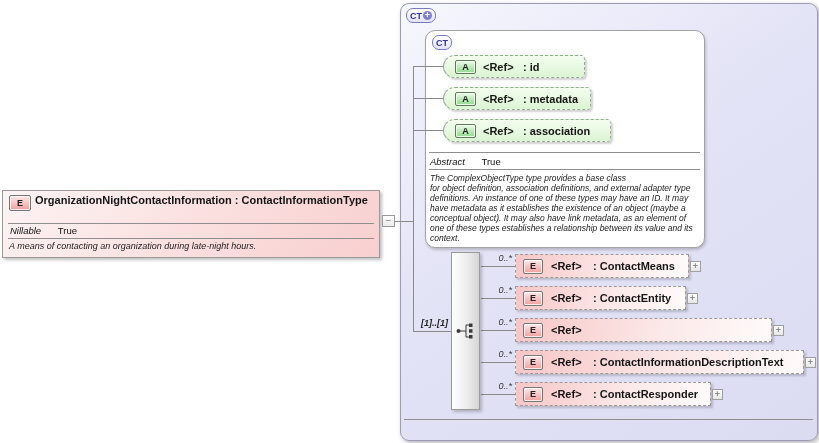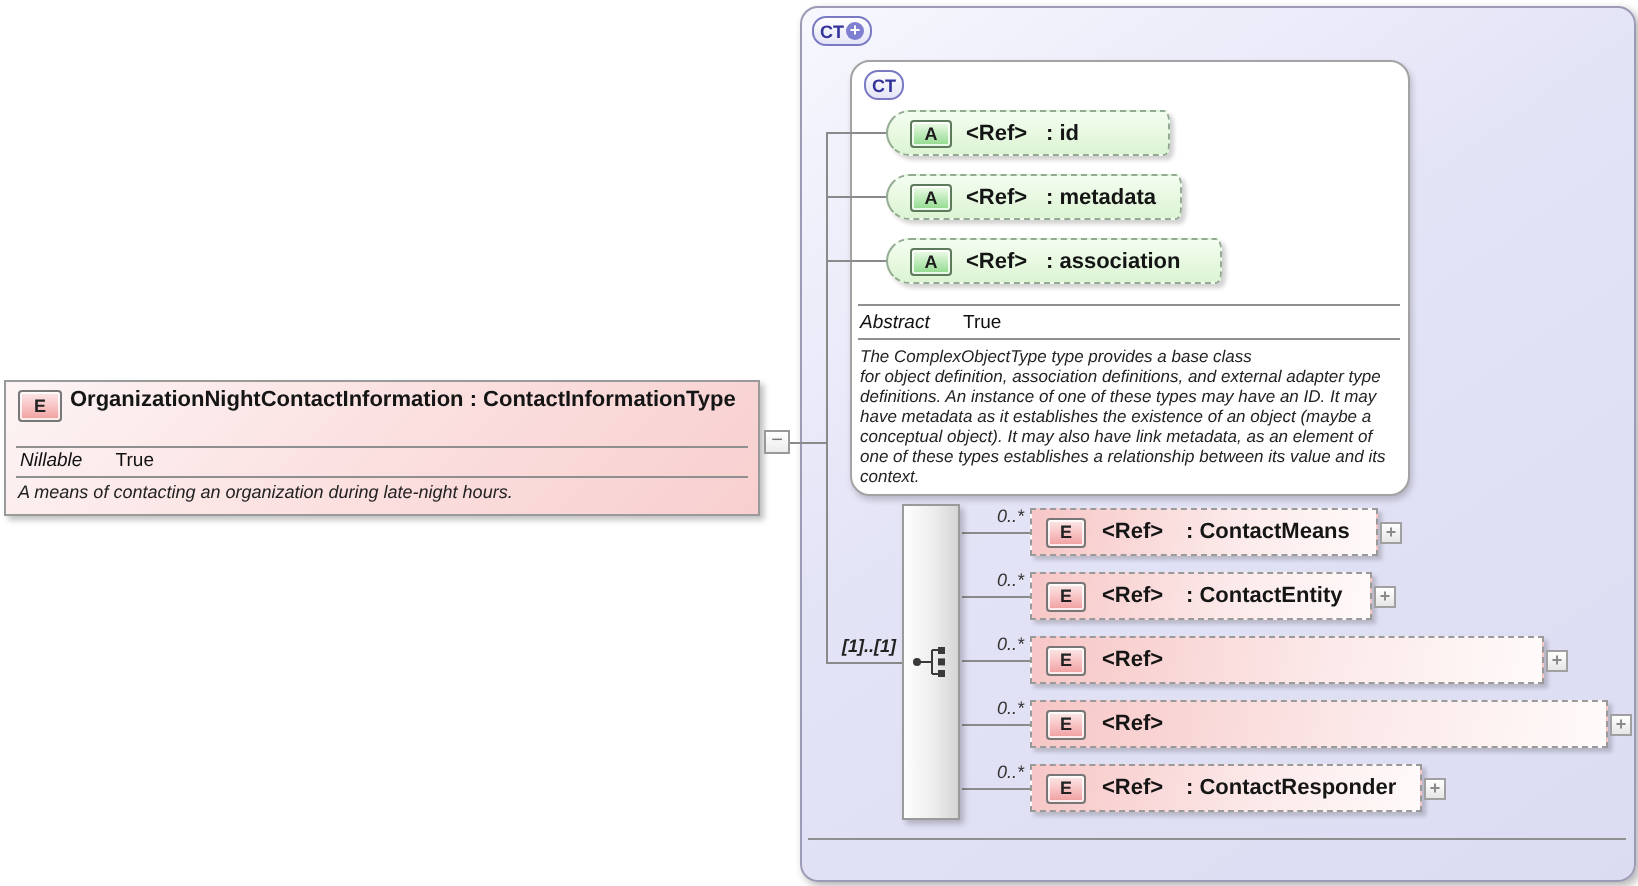--- a/index.html
+++ b/index.html
@@ -211,20 +211,21 @@
 
   <div class="elem-box" style="top:318px;width:257px;">
     <span class="icon-e">E</span>
     <span class="ref">&lt;Ref&gt;</span>
   </div>
   <div class="plusbox" style="left:773px;top:325px;">+</div>
 
   <div class="elem-box" style="top:350px;width:289px;">
     <span class="icon-e">E</span>
     <span class="ref">&lt;Ref&gt;</span>
+    <span>: ContactInformationDescriptionText</span>
   </div>
   <div class="plusbox" style="left:805px;top:357px;">+</div>
 
   <div class="elem-box" style="top:382px;width:196px;">
     <span class="icon-e">E</span>
     <span class="ref">&lt;Ref&gt;</span>
     <span>: ContactResponder</span>
   </div>
   <div class="plusbox" style="left:712px;top:389px;">+</div>
 

